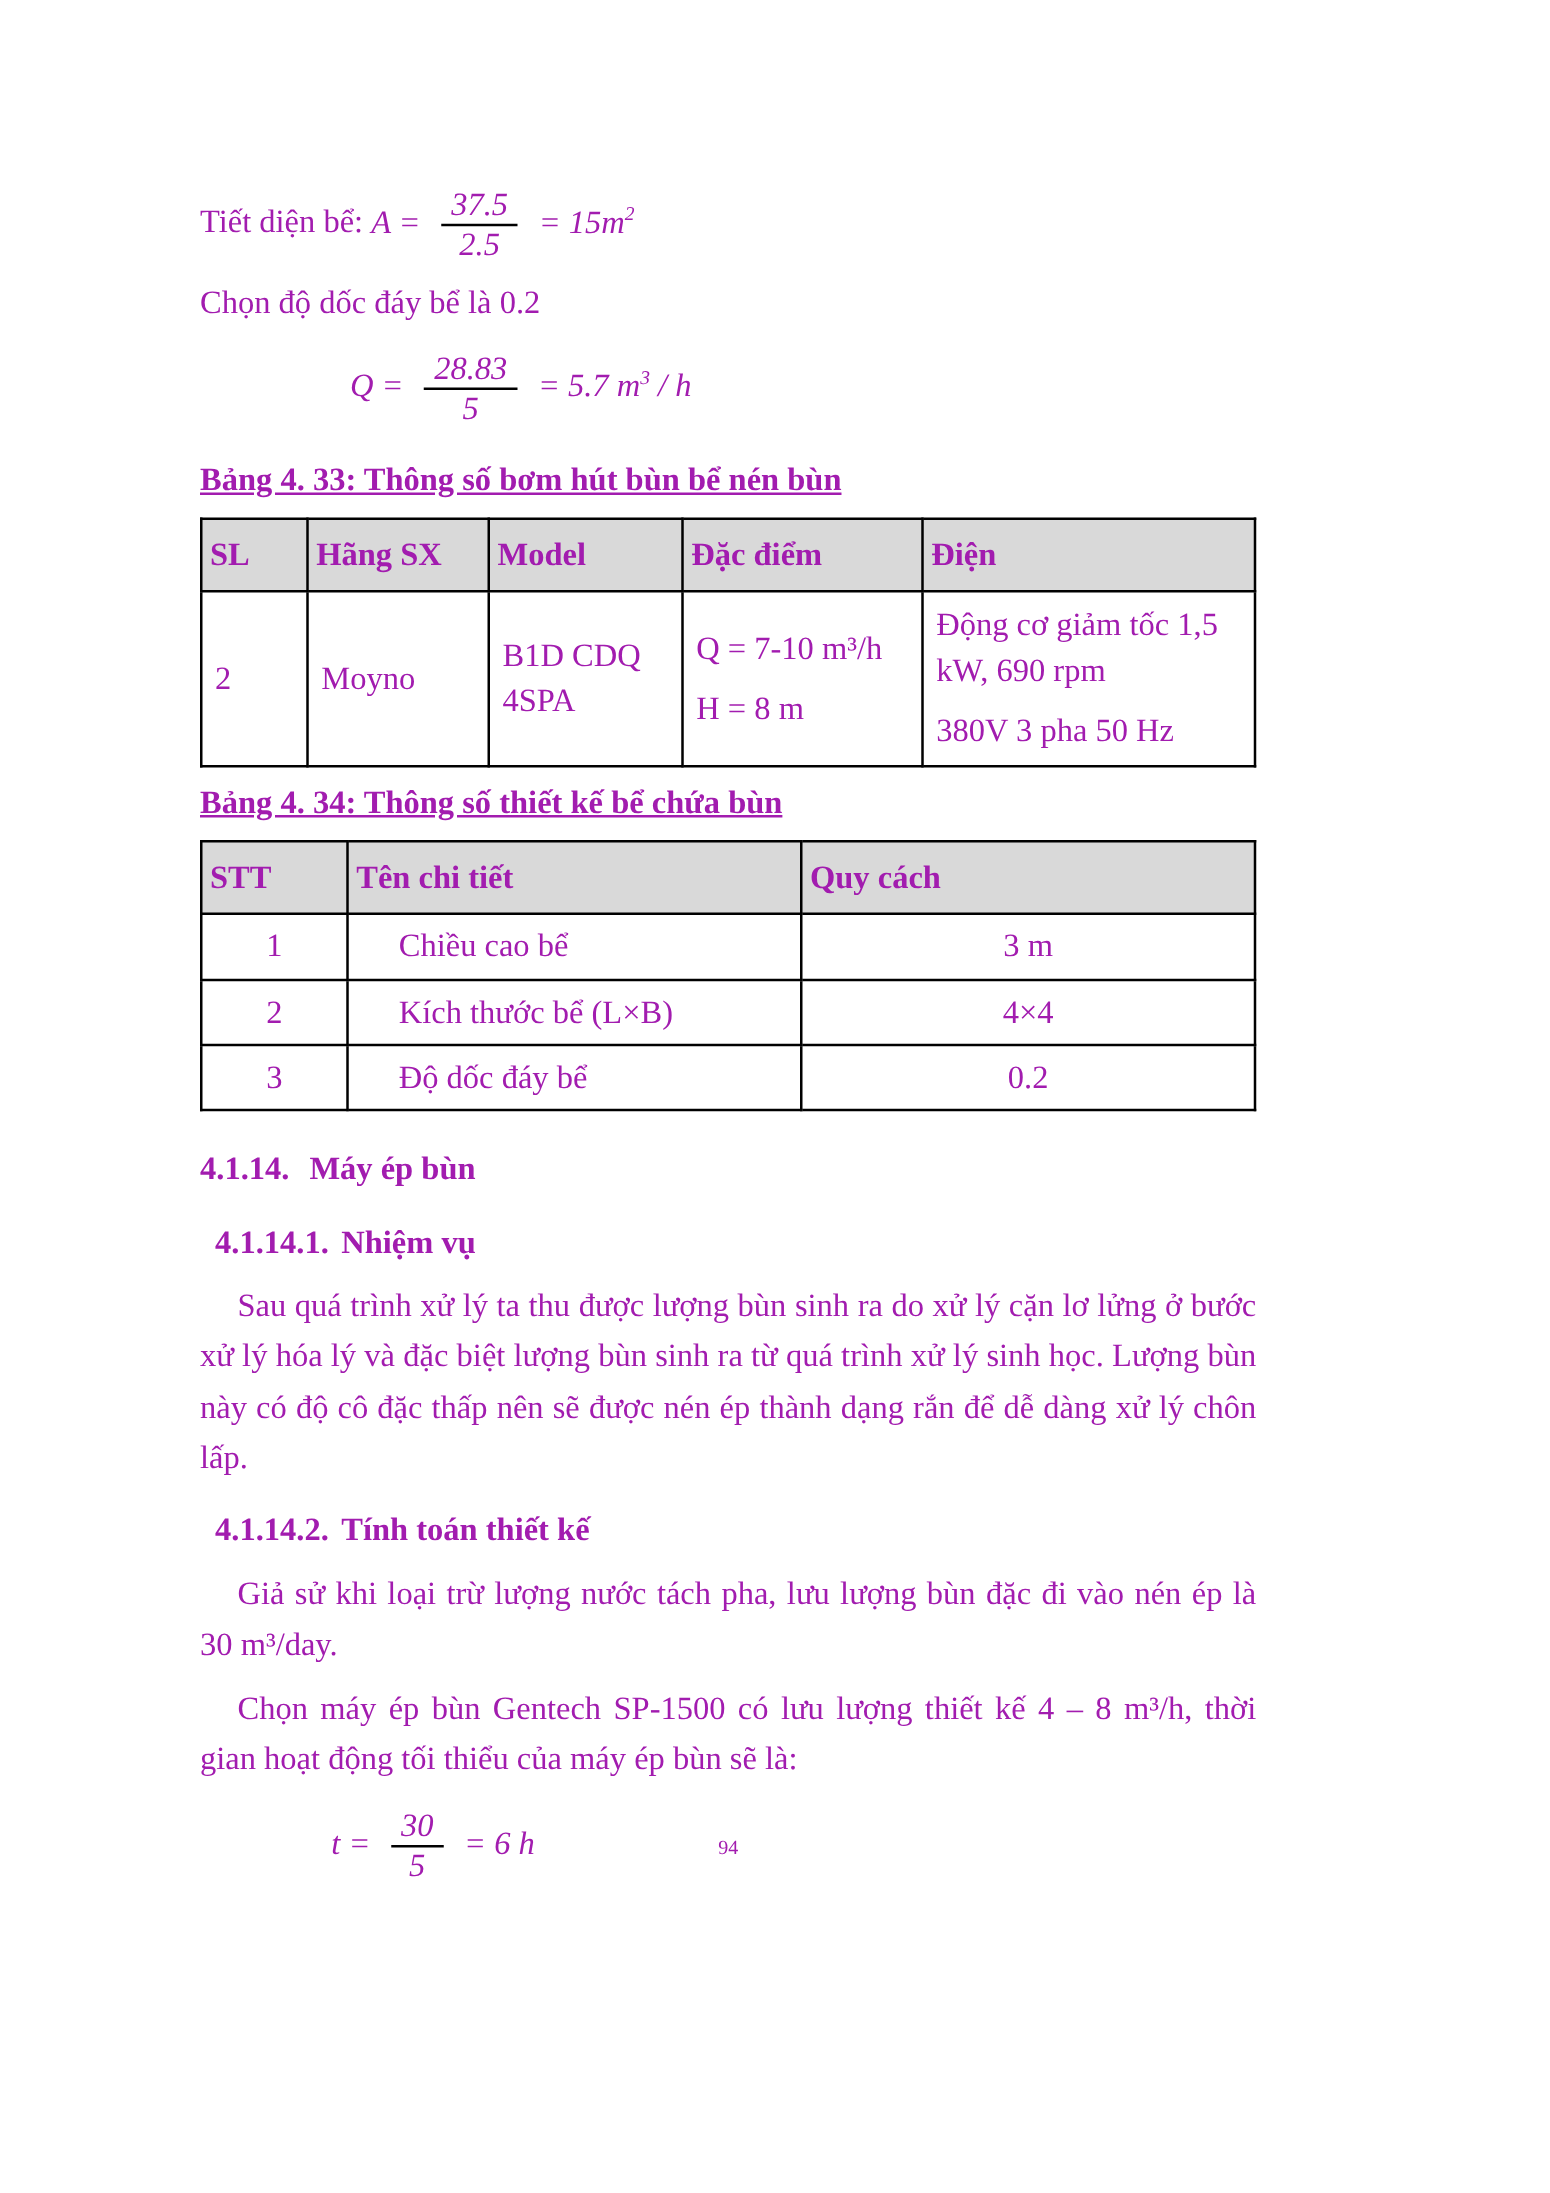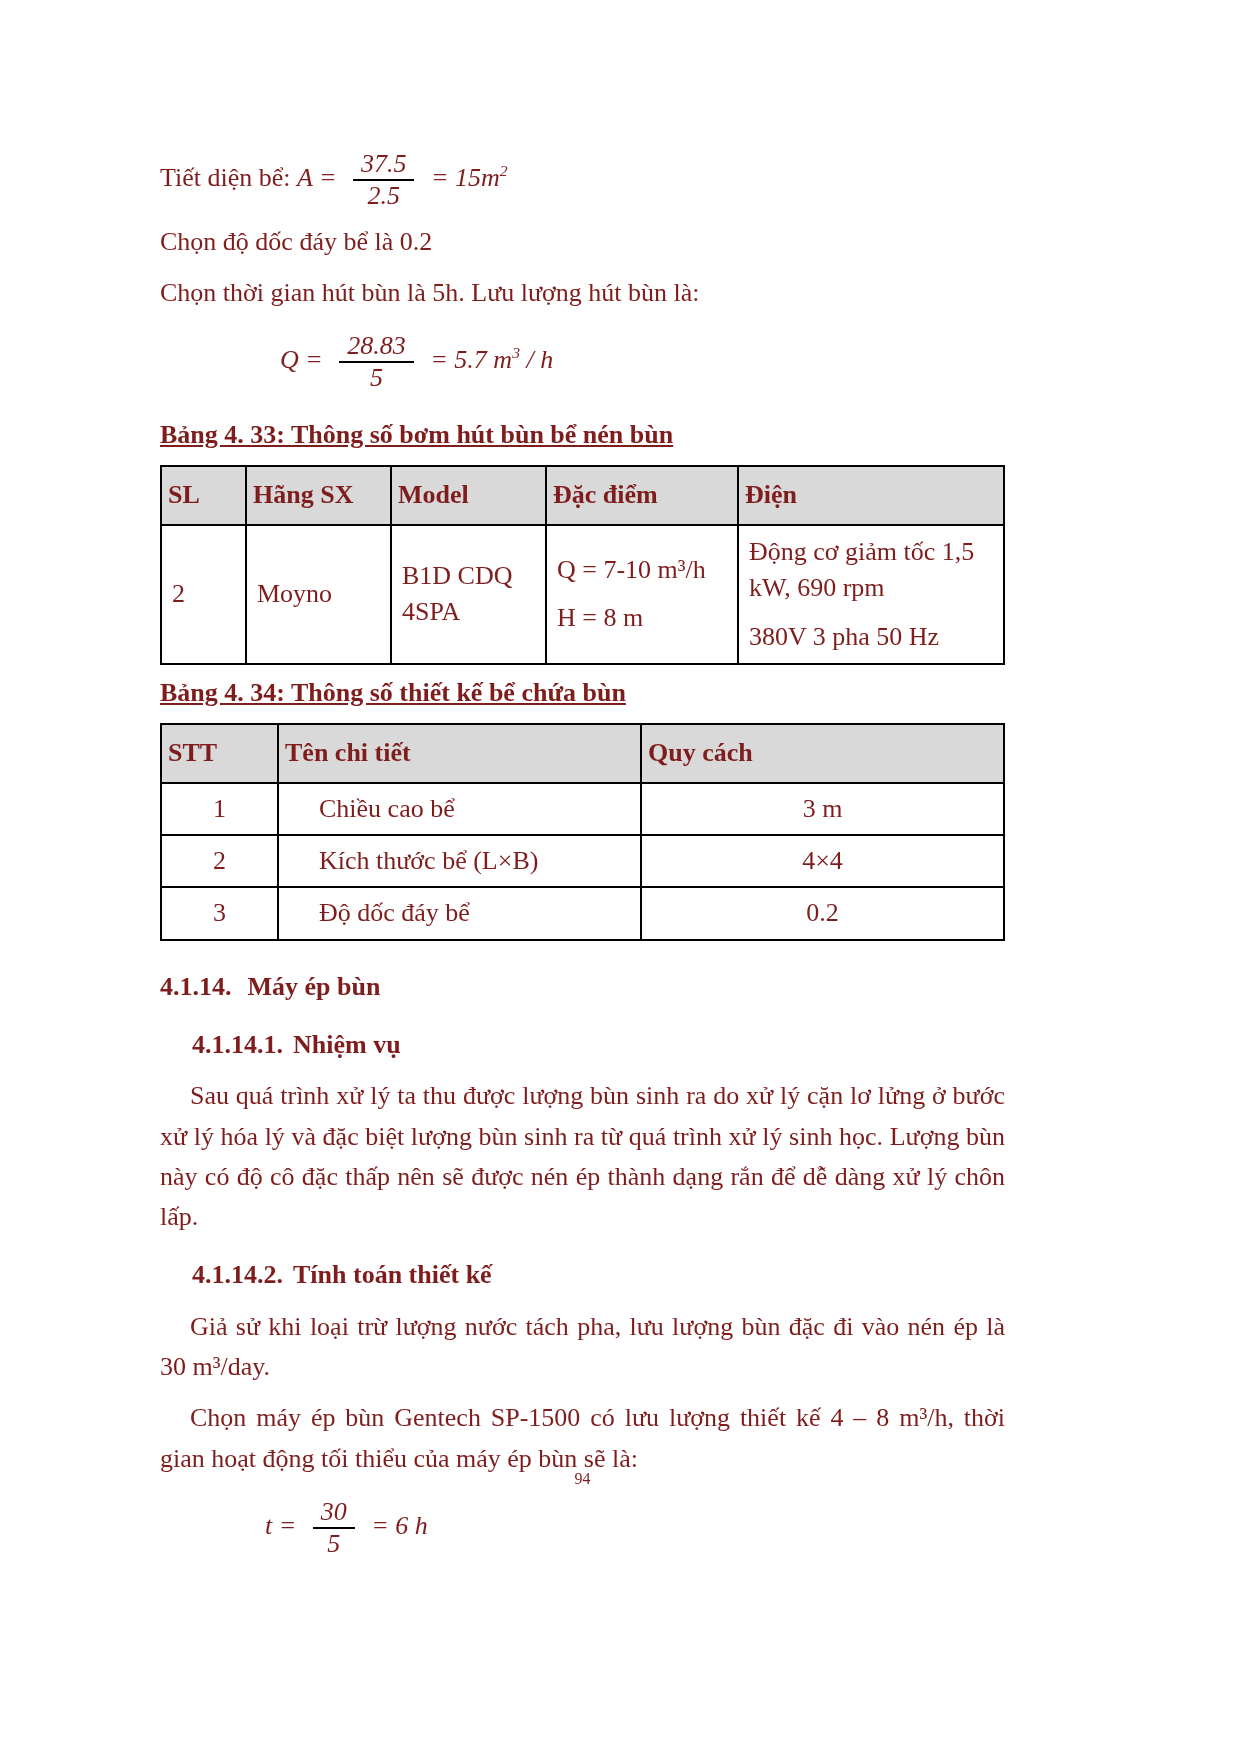--- a/index.html
+++ b/index.html
@@ -1,18 +1,18 @@
 <!DOCTYPE html>
 <html style="--header-bg: #d9d9d9;"><head>
 <meta charset="utf-8">
 <style>
   html, body { margin: 0; padding: 0; }
   body { background: #888; font-family: "Liberation Serif", serif; }
   .page {
-    width: 1240px; height: 1754px; background: #fff; color: #7f1d1d;
+    width: 1240px; height: 1754px; background: #fff; color: #a21caf;
     position: relative; margin: 0 auto; overflow: hidden;
   }
   .content {
     position: absolute; left: 160px; top: 138px; width: 845px;
     font-size: 26px; line-height: 1.55;
   }
   .para { margin: 11px 0; }
   .justify { text-align: justify; }
   .indent { text-indent: 30px; }
   .math { font-style: italic; }
@@ -32,21 +32,21 @@
   th {
     background: var(--header-bg, #d9d9d9); font-weight: bold;
     text-align: left; padding: 8px 6px;
   }
   td { padding: 8px 10px; line-height: 1.4; }
   td.center { text-align: center; }
   td.name-cell { padding-left: 40px; margin-left: 12px; }
   .cell-line + .cell-line { margin-top: 12px; }
   .heading-1 { font-weight: bold; margin: 26px 0 8px 0; }
   .heading-1 .ht { margin-left: 16px; }
-  .heading-2 { font-weight: bold; margin: 18px 0 8px 32px; }
+  .heading-2 { font-weight: bold; margin: 18px 0 8px 12px; }
   .heading-2 .ht { margin-left: 10px; }
   .tank-table td { padding-top: 7px; padding-bottom: 7px; }
   .page-number {
     position: absolute; top: 1470px; left: 160px; width: 845px;
     text-align: center; font-size: 16px;
   }
 </style>
 </head>
 <body>
 
@@ -59,21 +59,20 @@
         <span>A =</span>
         <span class="frac">
             <span class="num">37.5</span>
             <span class="den">2.5</span>
           </span>
         <span>= 15m</span><sup>2</sup>
       </span>
     </div>
 
     <div class="para">Chọn độ dốc đáy bể là 0.2</div>
-    <div class="para">Chọn thời gian hút bùn là 5h. Lưu lượng hút bùn là:</div>
 
     <div class="para formula-block">
       <span class="math">
         <span>Q =</span>
         <span class="frac">
             <span class="num">28.83</span>
             <span class="den">5</span>
           </span>
         <span>= 5.7 m</span><sup>3</sup><span> / h</span>
       </span>

